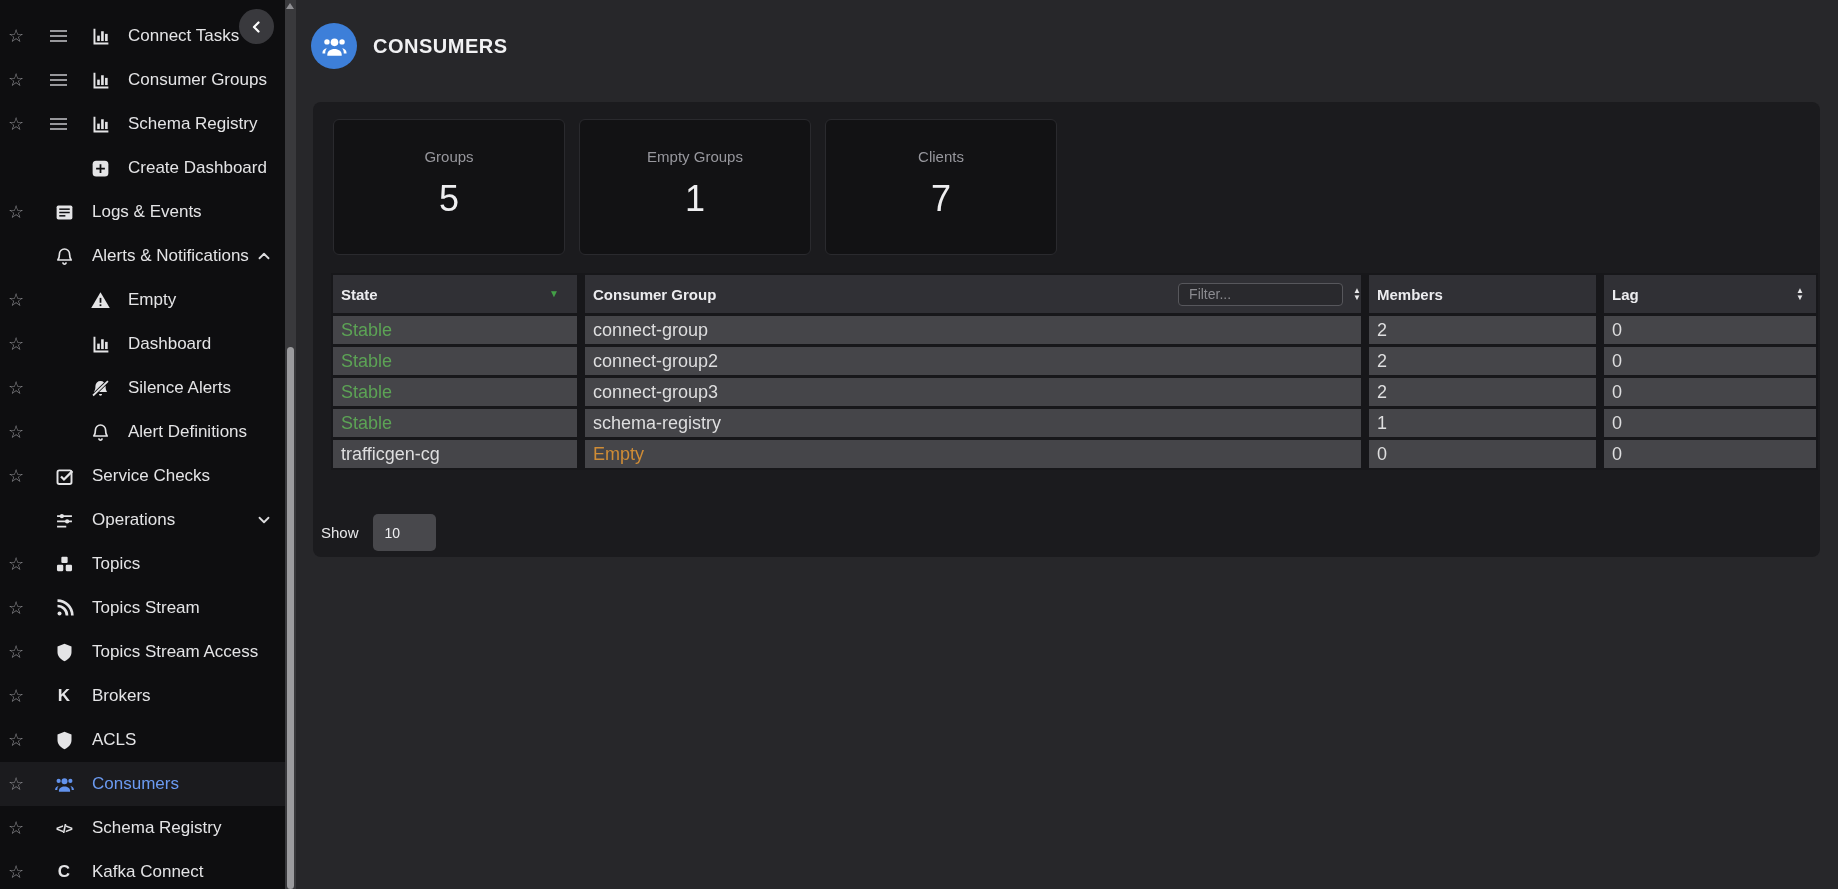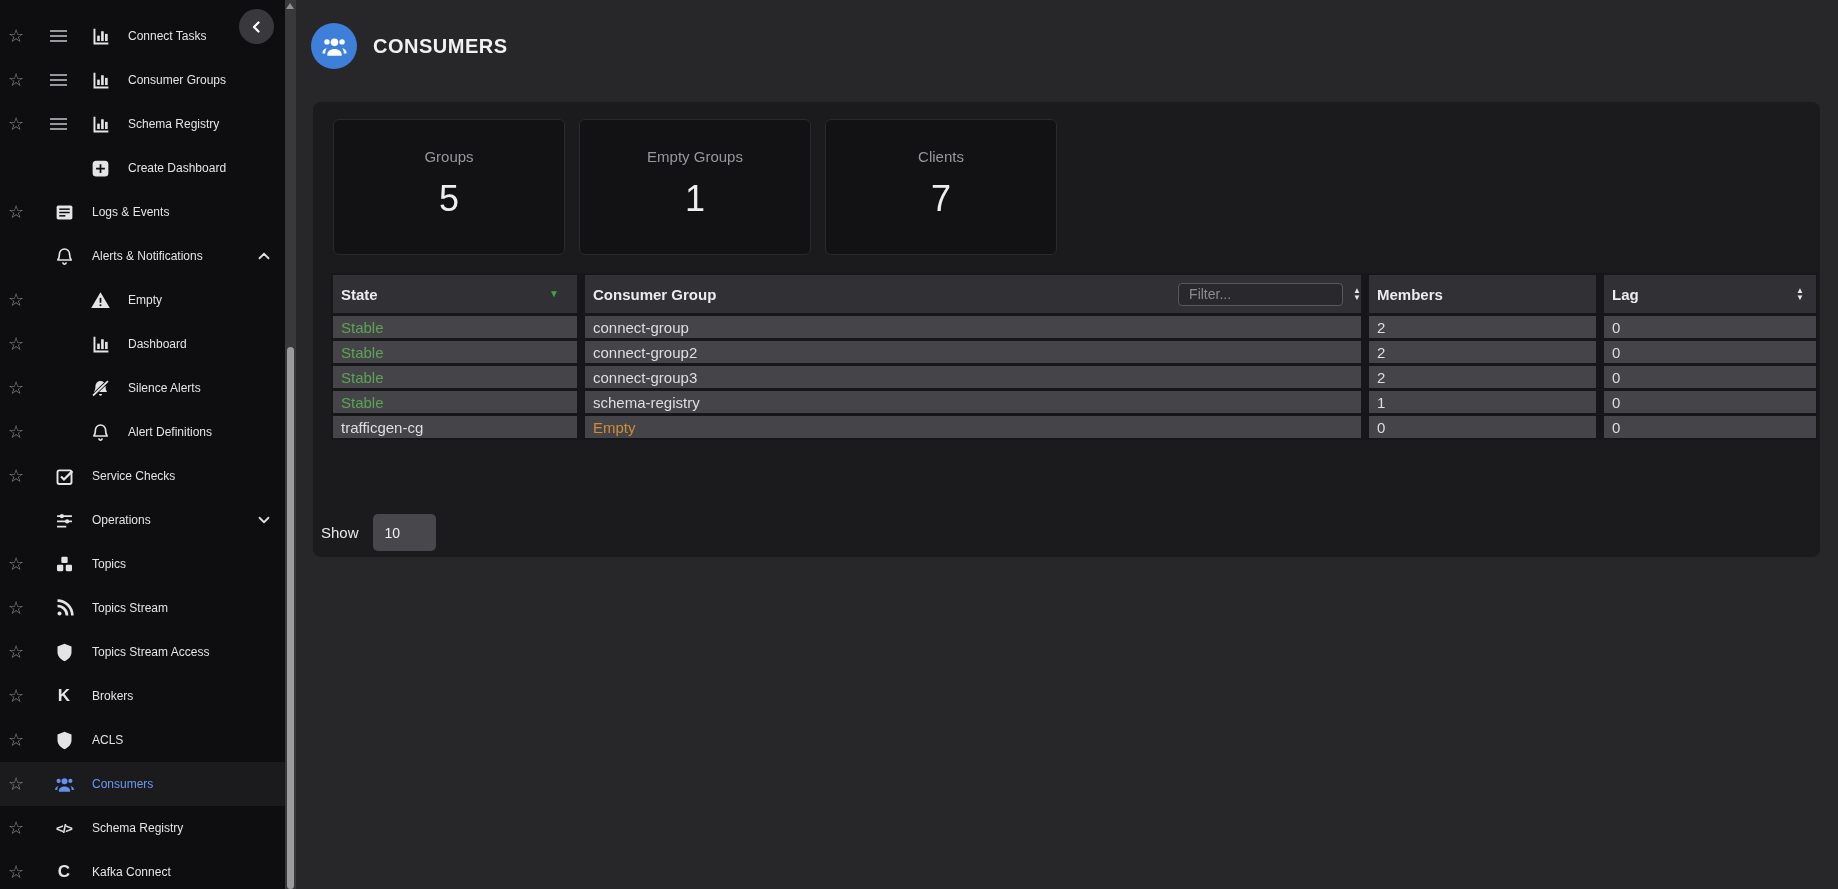--- a/index.html
+++ b/index.html
@@ -13,21 +13,21 @@
   .side-item{position:relative;height:44px;width:285px;}
   .side-item.selected{background:#1b1b1e;}
   .star{position:absolute;left:8px;top:50%;transform:translateY(-50%);font-size:18px;color:#8e8e92;line-height:18px;}
   .drag{position:absolute;left:50px;top:16px;width:17px;height:12px;background:repeating-linear-gradient(to bottom,#97979b 0 2px,transparent 2px 5px);}
   .nav-icon{position:absolute;top:50%;transform:translateY(-50%);width:24px;height:24px;color:#e4e4e6;display:flex;align-items:center;justify-content:center;}
   .nav-icon.ind1{left:52px;}
   .nav-icon.ind2{left:88px;}
   .nav-icon svg{width:21px;height:21px;display:block;}
   .letter{font-weight:700;font-size:17px;color:#e4e4e6;}
   .code-txt{font-weight:700;font-size:13px;color:#e4e4e6;letter-spacing:-1px;}
-  .nav-label{position:absolute;top:50%;transform:translateY(-50%);font-size:12px;color:#e4e4e6;white-space:nowrap;}
+  .nav-label{position:absolute;top:50%;transform:translateY(-50%);font-size:17px;color:#e4e4e6;white-space:nowrap;}
   .nav-label.ind1{left:92px;}
   .nav-label.ind2{left:128px;}
   .side-item.selected .nav-label{color:var(--sel-blue);}
   .side-item.selected .nav-icon{color:var(--side-icon-blue);}
   .chev{position:absolute;right:12px;top:50%;transform:translateY(-50%);width:18px;height:18px;color:#dcdcde;}
   .chev svg{width:18px;height:18px;display:block;}
   .collapse-btn{position:absolute;left:239px;top:9px;width:35px;height:35px;border-radius:50%;background:#39393d;border:none;color:#fff;display:flex;align-items:center;justify-content:center;cursor:pointer;padding:0;}
   .collapse-btn svg{width:18px;height:18px;}
   
   .side-scrollbar{position:absolute;left:285px;top:0;width:11px;height:889px;background:#39393c;z-index:3;}
@@ -50,21 +50,21 @@
   .tgrid{display:flex;flex-direction:column;gap:3px;}
   .trow{display:grid;grid-template-columns:244px 776px 227px 212px;gap:8px;}
   .th{background:#303035;height:38px;display:flex;align-items:center;padding-left:8px;box-sizing:border-box;font-size:15px;font-weight:700;color:#ececef;}
   .th-state{justify-content:space-between;padding-right:18px;}
   .th-lag{justify-content:space-between;padding-right:12px;}
   .sort-desc{color:var(--sort-green);font-size:10px;line-height:10px;}
   .updown{display:flex;flex-direction:column;align-items:center;color:#e8e8ea;}
   .updown i{font-style:normal;font-size:8px;line-height:7px;}
   .filter{margin-left:auto;margin-right:10px;width:165px;height:23px;box-sizing:border-box;background:#29292d;border:1px solid #57575c;border-radius:4px;padding:0 10px;font-size:14px;color:#cfcfd2;font-family:"Liberation Sans",sans-serif;}
   .filter::placeholder{color:#8b8b90;}
-  .td{background:#454549;height:22px;display:flex;align-items:center;padding-left:8px;box-sizing:border-box;font-size:15px;color:#dededf;}
+  .td{background:#454549;height:28px;display:flex;align-items:center;padding-left:8px;box-sizing:border-box;font-size:18px;color:#dededf;}
   .state-green{color:var(--green);}
   .state-orange{color:var(--orange);}
   
   .show-row{position:absolute;left:8px;top:412px;display:flex;align-items:center;gap:14px;}
   .show-label{font-size:15px;color:#e8e8ea;}
   .page-size-select{width:63px;height:37px;background:#48484c;border-radius:5px;display:flex;align-items:center;padding-left:12px;box-sizing:border-box;font-size:14px;color:#f0f0f2;cursor:pointer;}
 </style>
 </head>
 <body>
 

